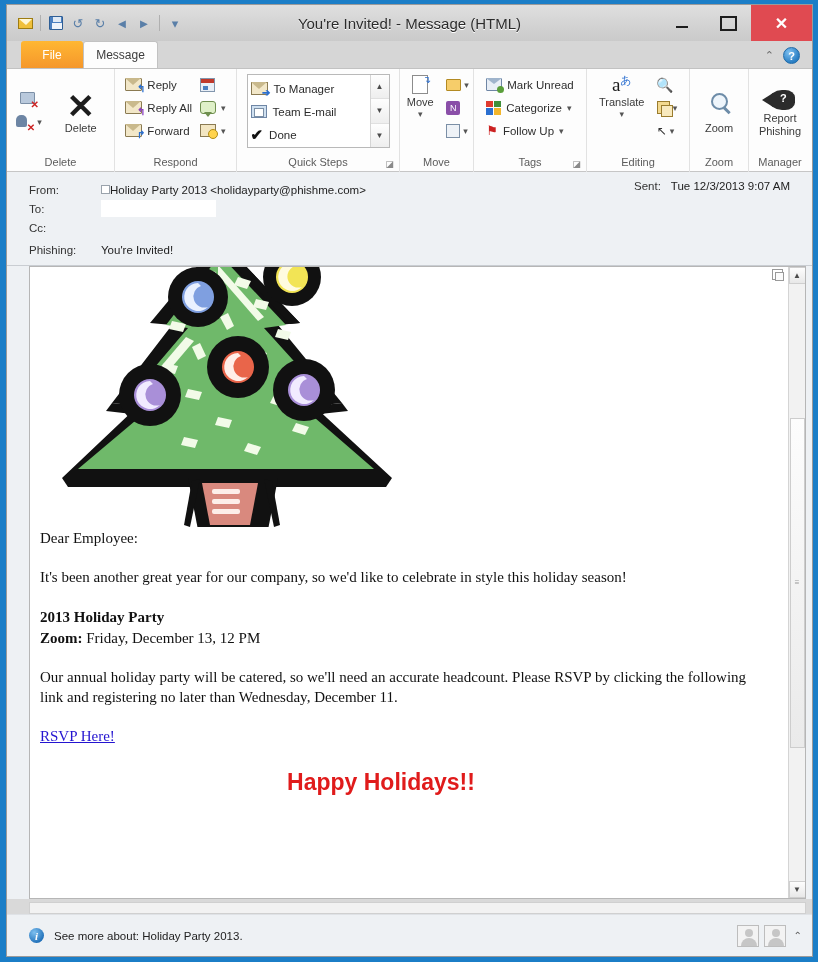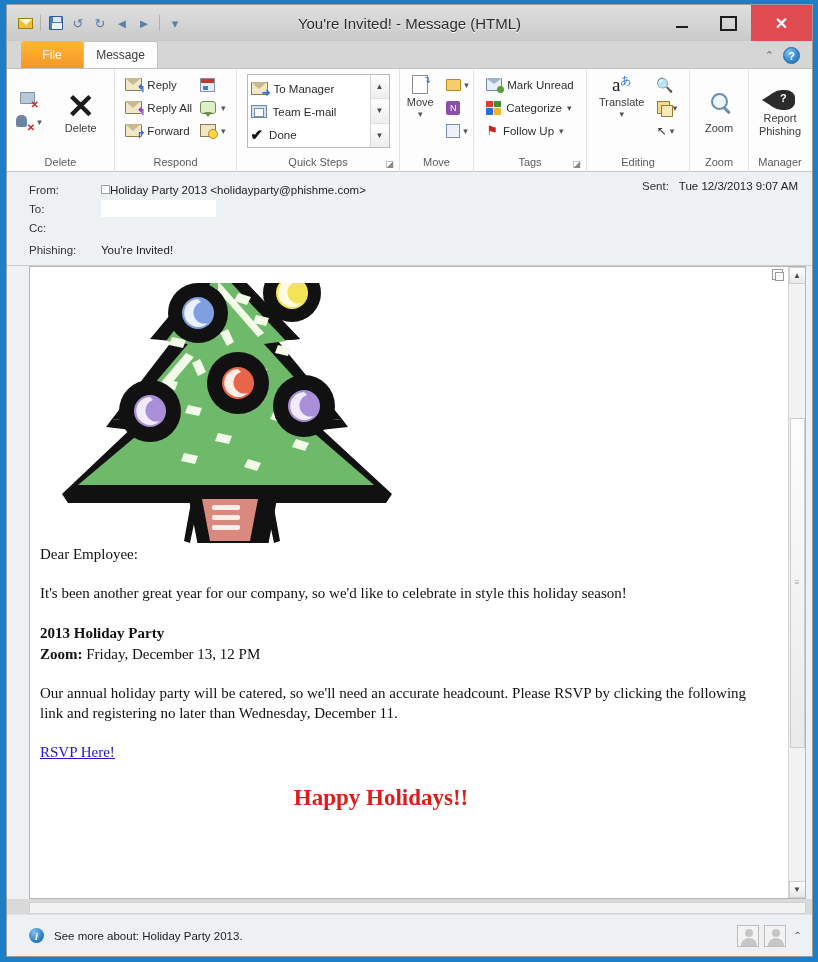--- a/index.html
+++ b/index.html
@@ -257,35 +257,35 @@
   
   .hdr {
     background: #eef1f4; padding: 8px 12px 6px 22px; flex: none;
     font-size: 11.5px; color: #222; position: relative;
     border-bottom: 1px solid #c9cdd2;
   }
   .hrow { display: flex; align-items: center; height: 19px; }
   .hlabel { width: 72px; color: #333; font-size: 11.5px; }
   .hvalue { flex: 1; display: flex; align-items: center; }
   .presence { width:9px;height:9px;border:1px solid #9aa3ac;background:#fff;display:inline-block;}
-  .sentblock { position: absolute; right: 14px; top: 8px; display:flex; gap:10px; font-size:11.5px;}
+  .sentblock { position: absolute; right: 22px; top: 8px; display:flex; gap:10px; font-size:11.5px;}
   .sentlabel { color: #333; }
   .tobox { width: 115px; height: 17px; background: #fff; border: 1px solid #fff; }
 
   
   .bodywrap {
     flex: 1; display: flex; background: #eef1f4;
     padding: 0 6px 0 22px; min-height: 0;
   }
   .readingpane {
     flex: 1; background: #fff; border: 1px solid #b6b6b6;
     display: flex; min-height: 0; position: relative; overflow: hidden;
   }
   .paneinner {
-    flex: 1; padding: 16px 16px 6px 10px; overflow: hidden;
+    flex: 1; padding: 0 16px 6px 10px; overflow: hidden;
     font-family: "Liberation Serif", serif; font-size: 15px; color: #111;
   }
   .vscroll {
     width: 17px; background: #f2f2f2; border-left: 1px solid #d4d4d4;
     display: flex; flex-direction: column; align-items: center;
   }
   .sbtn {
     width: 17px; height: 17px; background: linear-gradient(180deg,#fdfdfd,#e8e8e8);
     border: 1px solid #cfcfcf; display:flex; align-items:center; justify-content:center;
     font-size: 8px; color: #4a4a4a;
@@ -307,21 +307,21 @@
   
   .treewrap { width: 380px; height: 260px; position: relative; margin: 0 0 2px 2px; overflow:hidden; }
   .treesvg { position:absolute; left:0; top:-42px; }
 
   p.msg { margin: 0 0 19px 0; line-height: 1.33; }
   .details { margin: 0 0 19px 0; line-height: 1.42; }
   .details b { font-weight: bold; }
   a.rsvp { color: #2414d0; text-decoration: underline; }
   .happy {
     text-align: center; color: #e01b1b; font-weight: bold; font-size: 23px;
-    font-family: Liberation Serif, serif; margin-top: 22px; padding-right: 50px;
+    font-family: Liberation Sans, sans-serif; margin-top: 22px; padding-right: 50px;
   }
 
   
   .hscroll {
     height: 12px; margin: 3px 6px 0 22px; background: #f2f2f2;
     border: 1px solid #d0d0d0; flex: none;
   }
   .footer {
     height: 42px; background: #eef1f4; display: flex; align-items: center;
     padding: 0 10px 0 22px; flex: none; gap: 10px;

